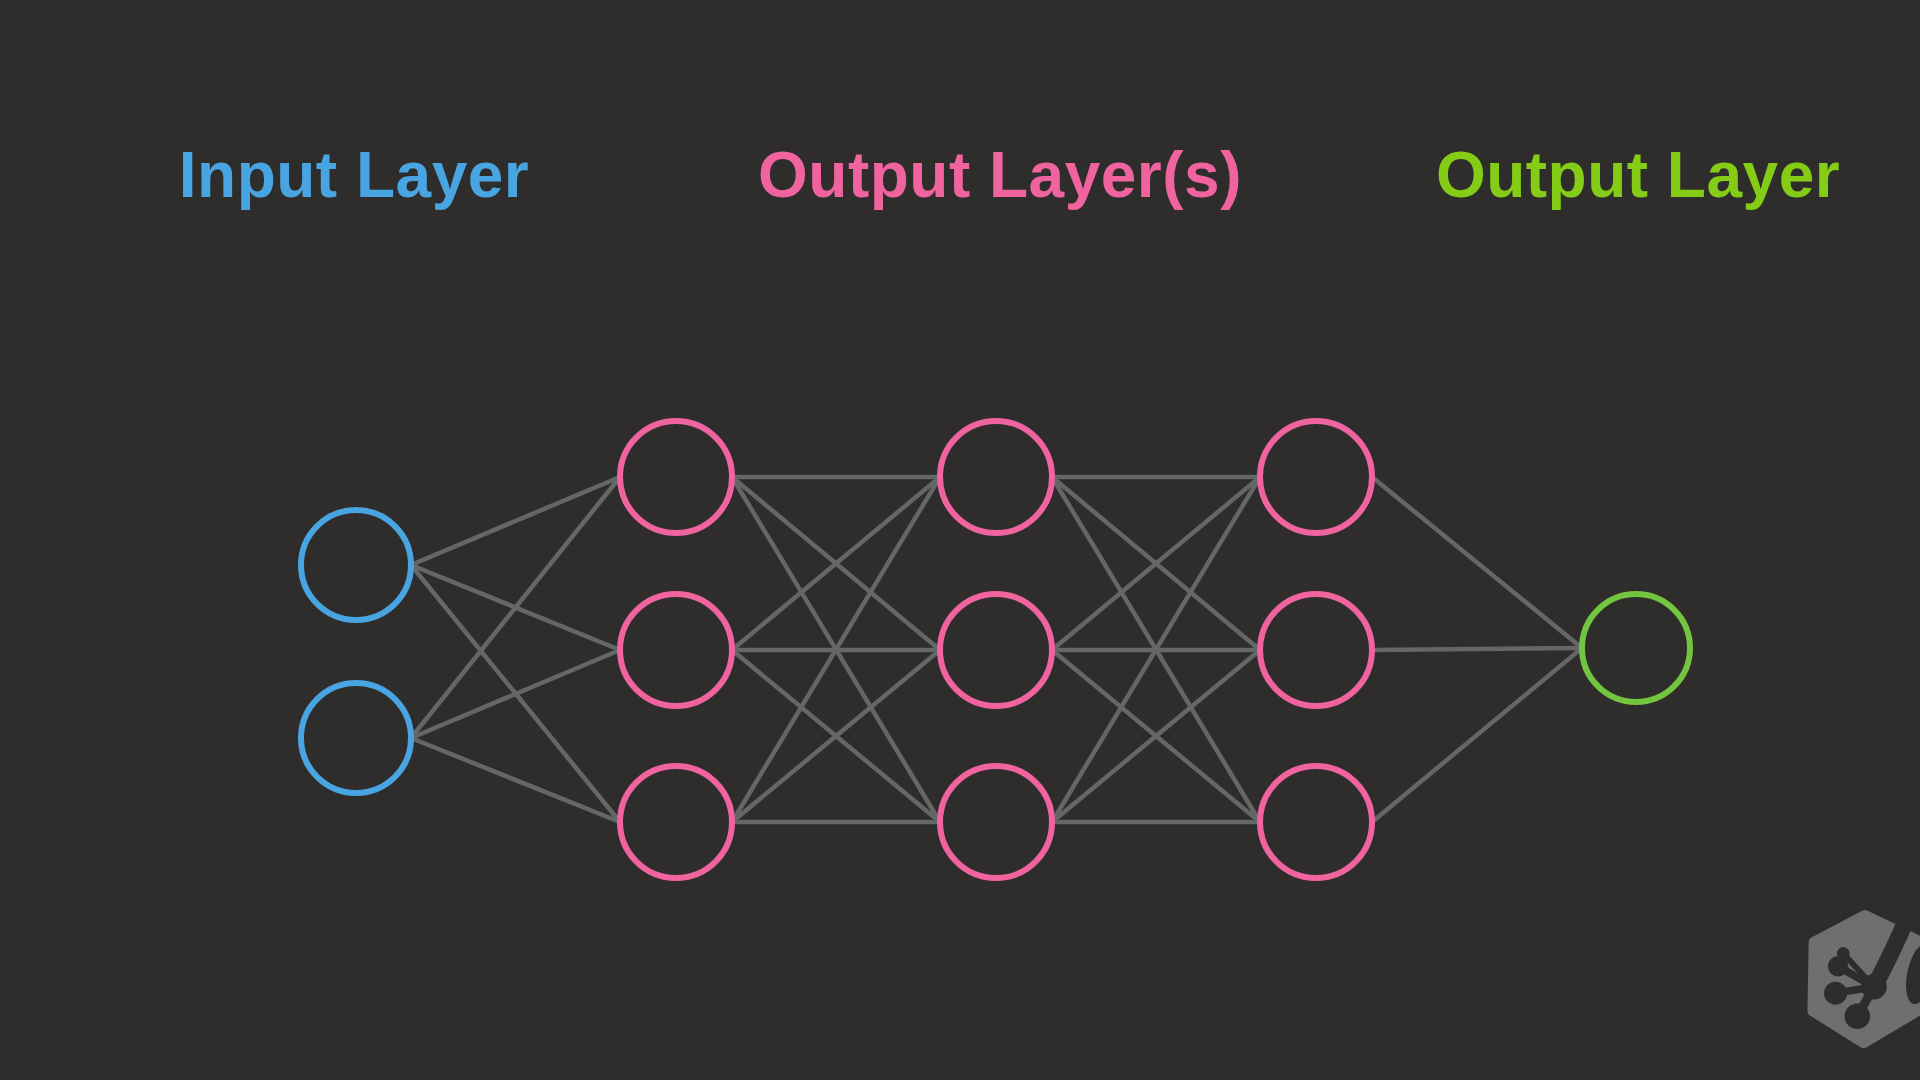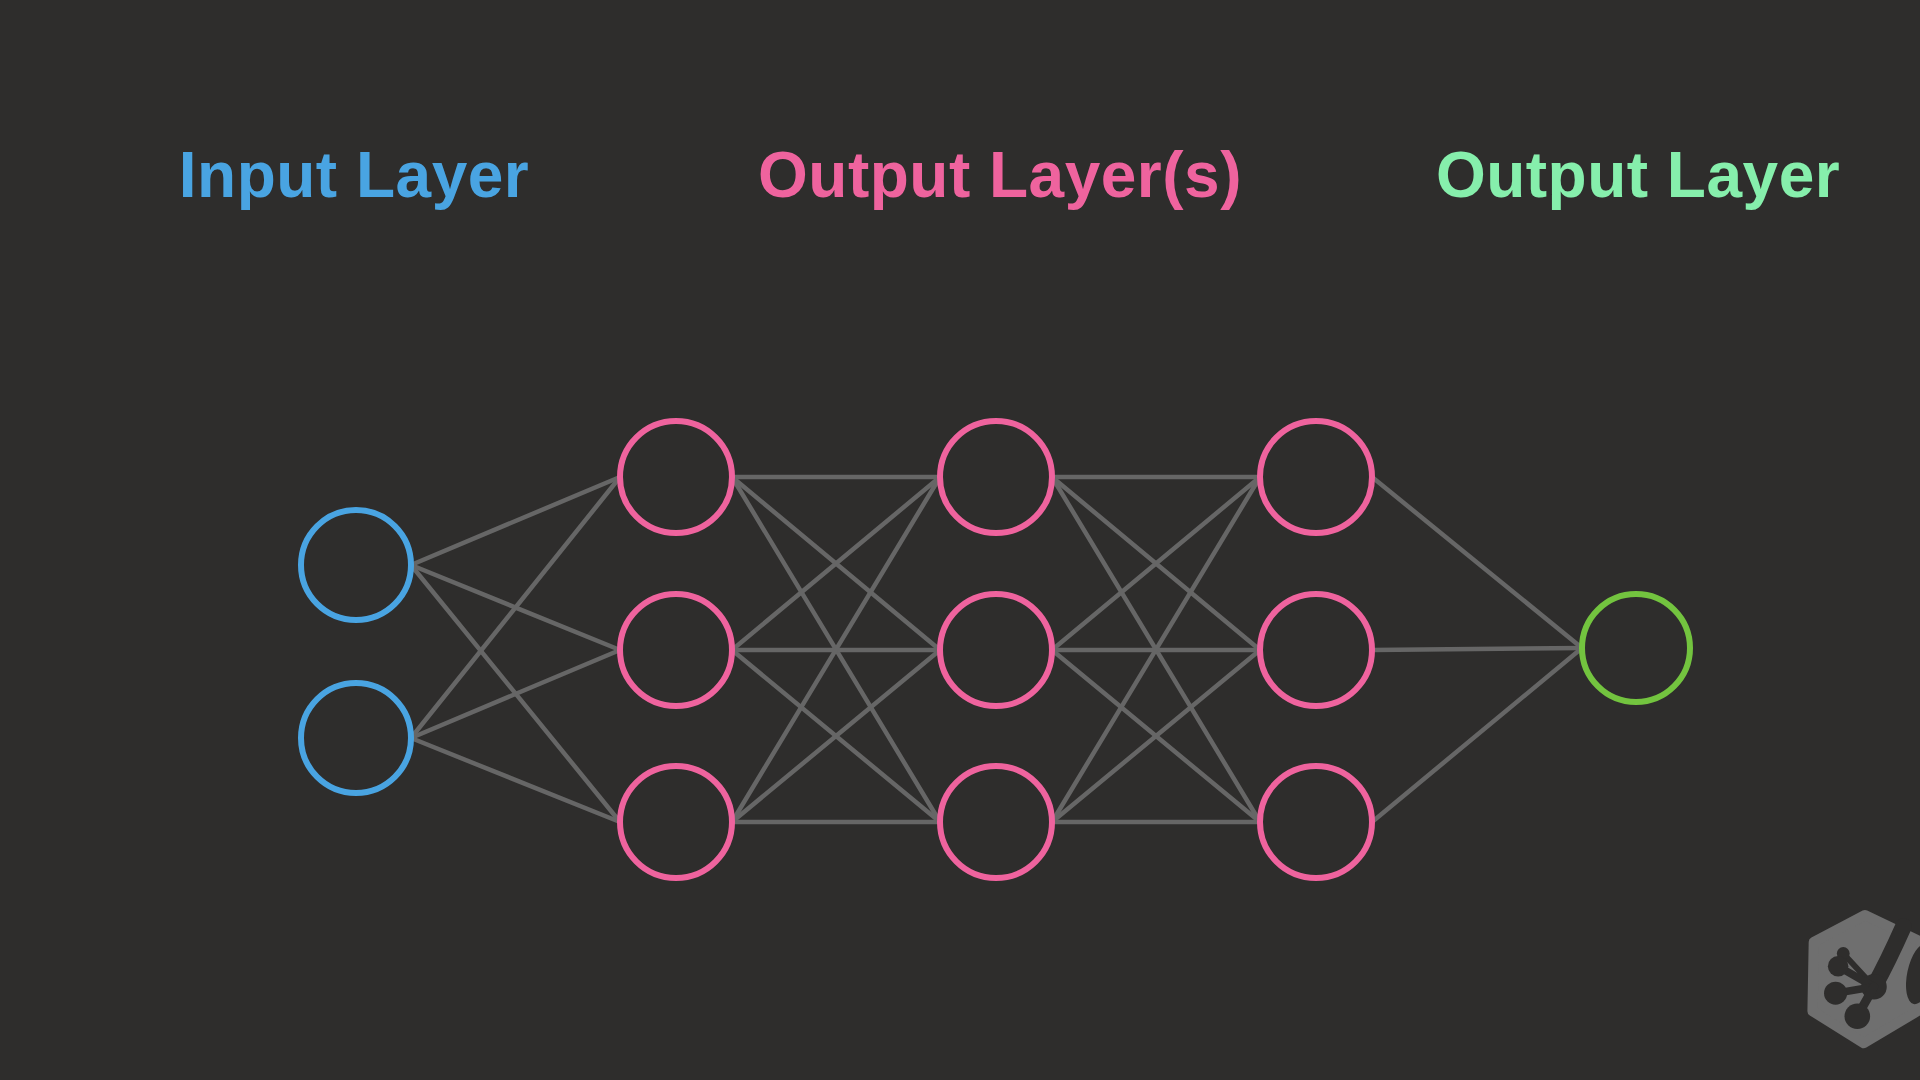--- a/index.html
+++ b/index.html
@@ -96,15 +96,15 @@
         <circle cx="27" cy="65" r="9" fill="#2e2d2c"></circle>
         <line x1="57" y1="60" x2="44" y2="83" stroke="#2e2d2c" stroke-width="7" stroke-linecap="round"></line>
         <circle cx="44" cy="83" r="10" fill="#2e2d2c"></circle>
       </g>
   </svg>
 
   <div class="layer-label" style="left: 318px; top: 140px; color: rgb(73, 164, 226);">Input Layer</div>
 
   <div class="layer-label" style="left: 964px; top: 140px; color: rgb(239, 99, 158);">Output Layer(s)</div>
 
-  <div class="layer-label" style="left: 1602px; top: 140px; color: #86efac;">Output Layer</div>
+  <div class="layer-label" style="left: 1602px; top: 140px; color: #84cc16;">Output Layer</div>
 
 </div>
 
 </body></html>

